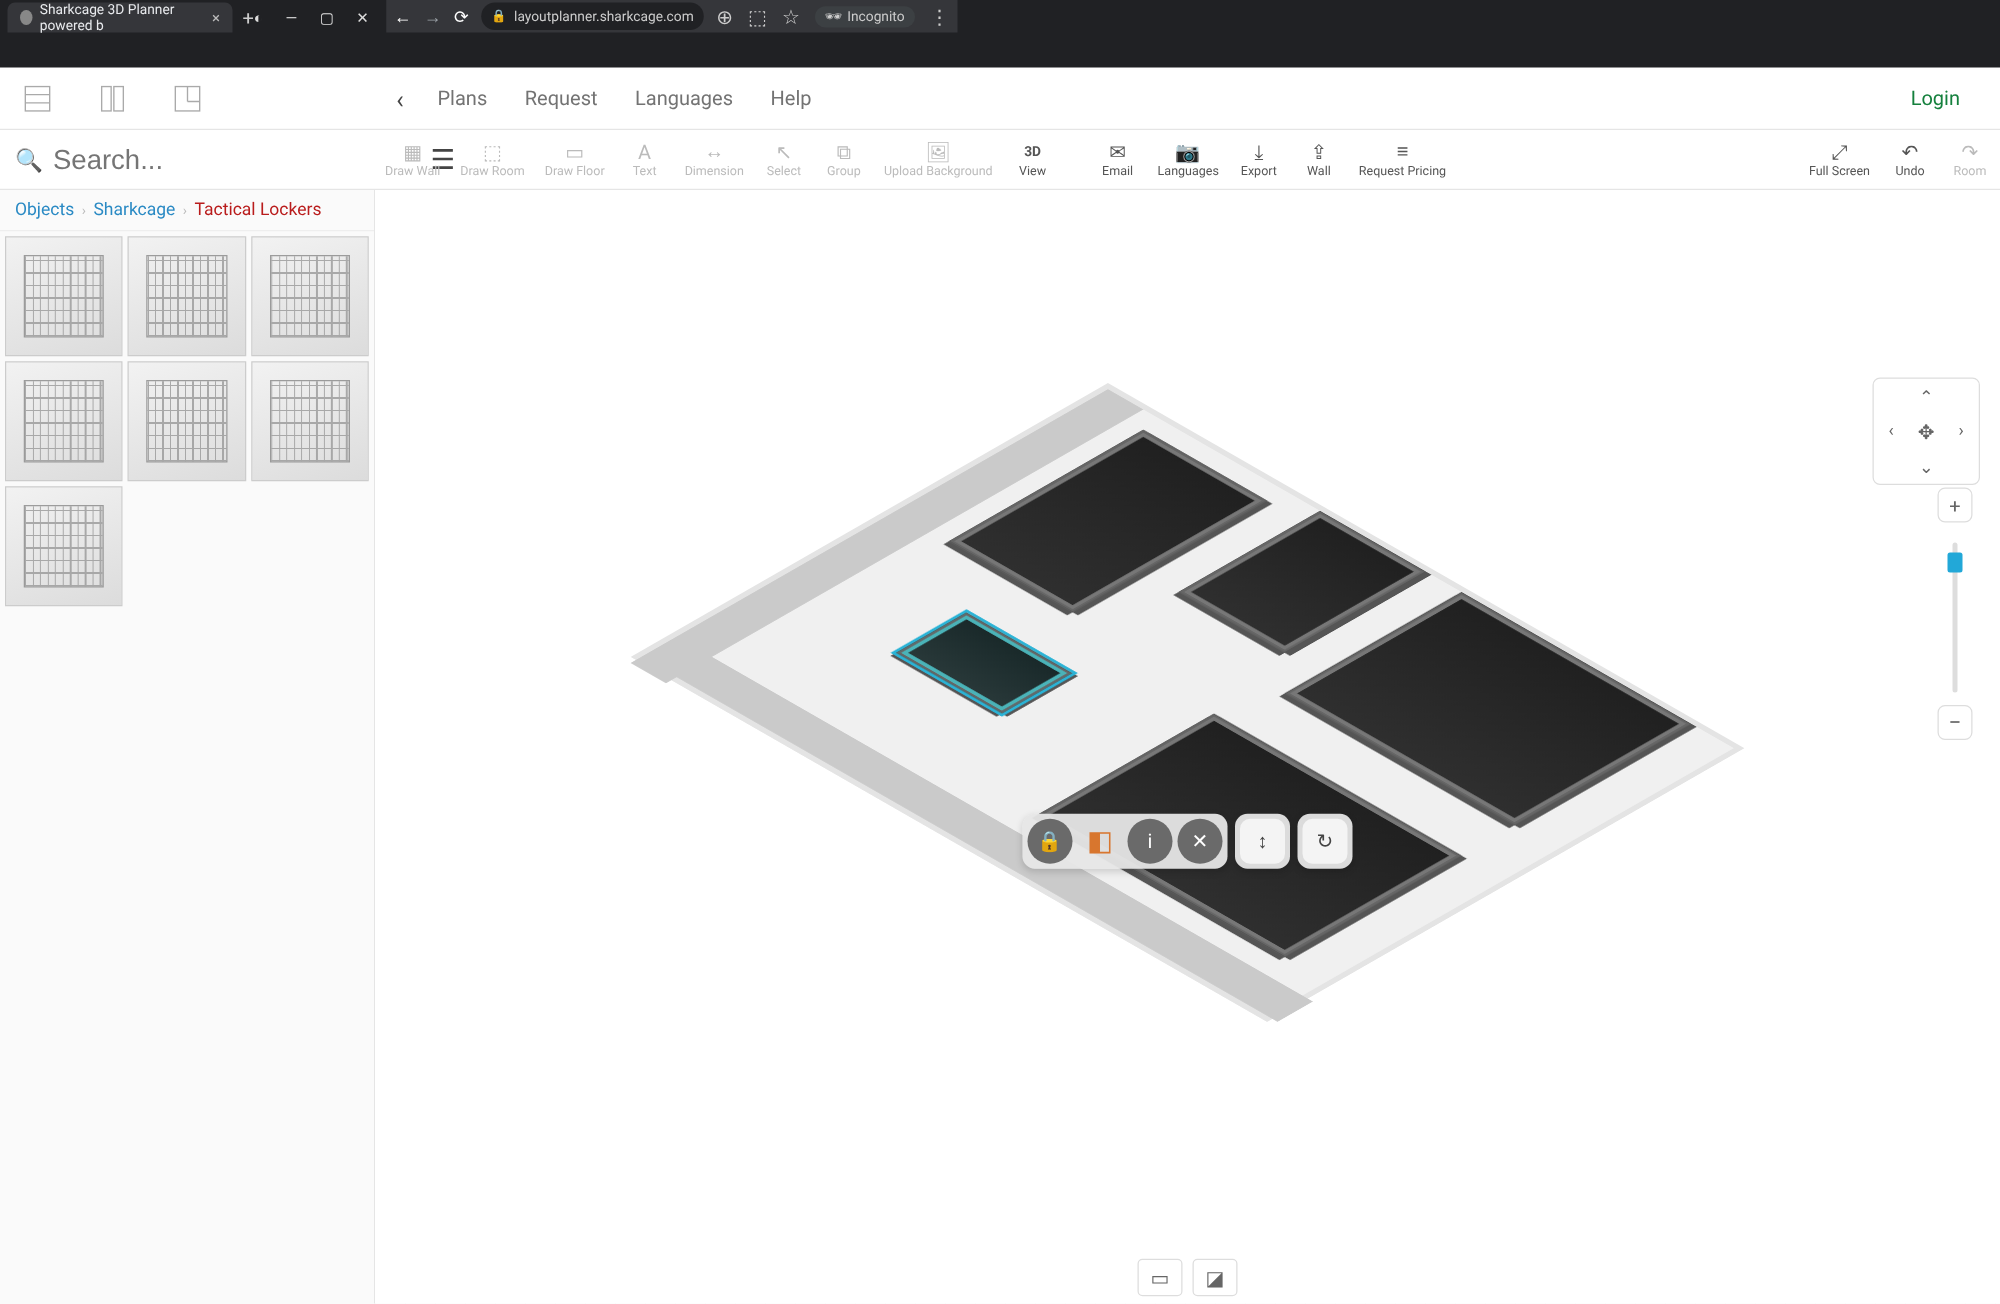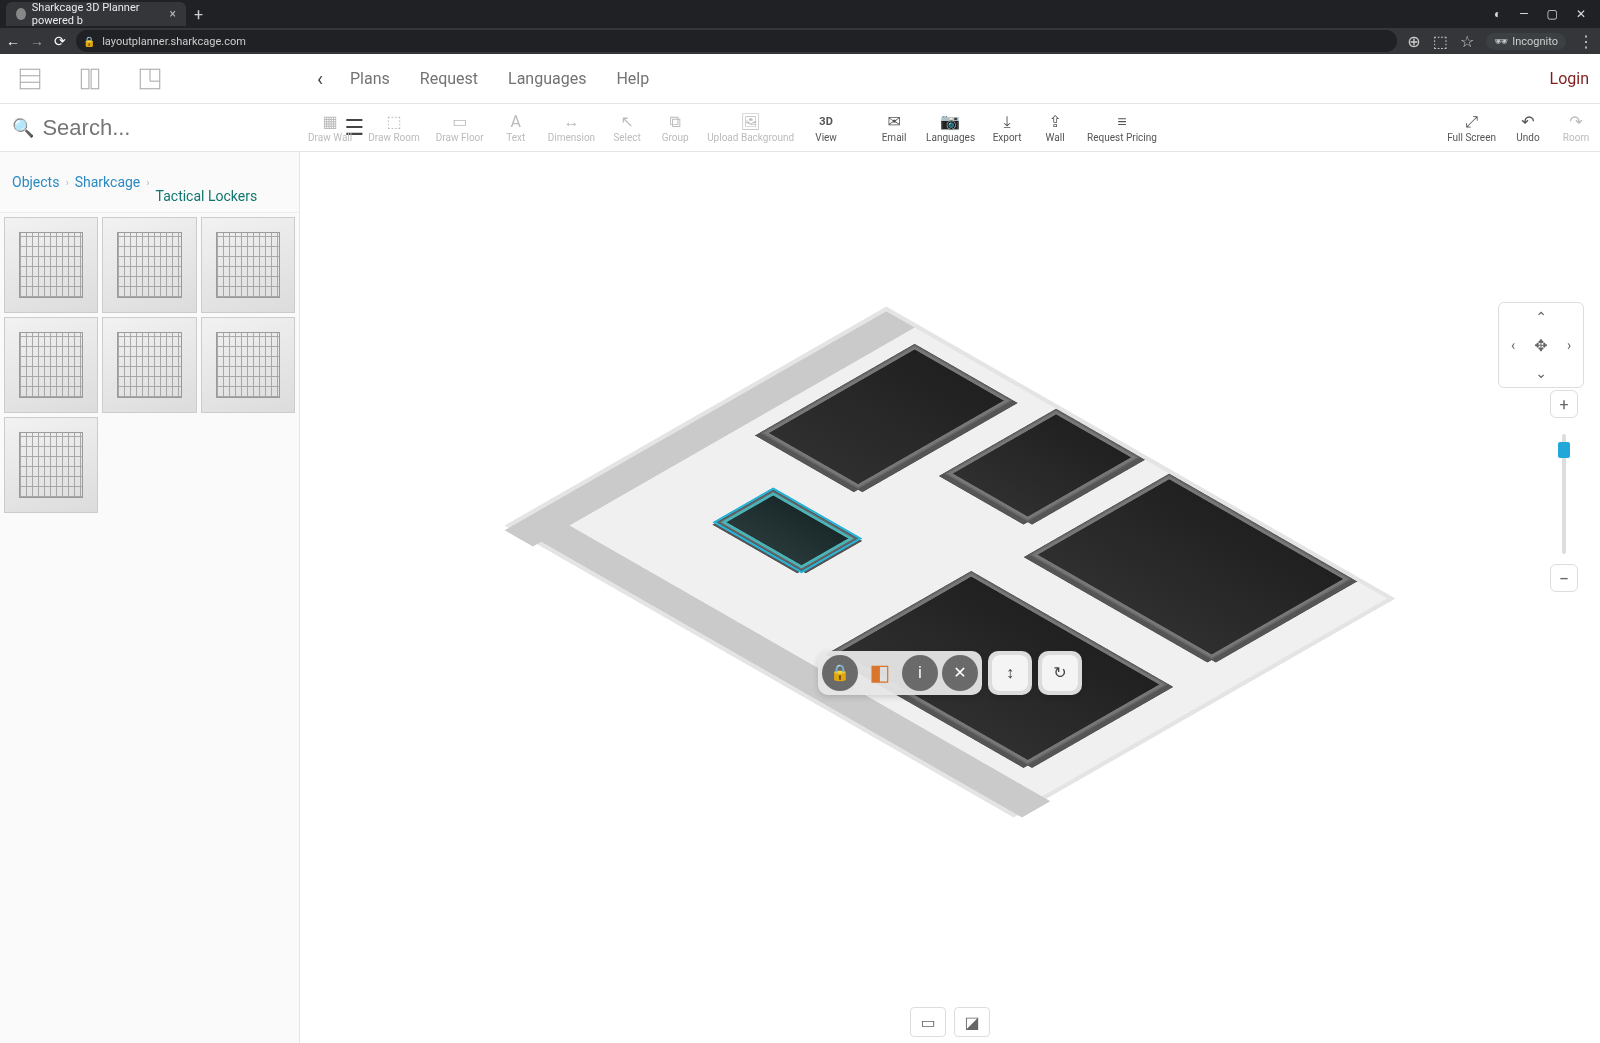--- a/index.html
+++ b/index.html
@@ -1,19 +1,19 @@
 <!DOCTYPE html>
 <html><head>
 <meta charset="utf-8">
 <style>
 * { box-sizing: border-box; margin: 0; padding: 0; }
 body { font-family: -apple-system, BlinkMacSystemFont, "Segoe UI", Roboto, Arial, sans-serif; overflow: hidden; background:#fff; }
 
 
-.browser-chrome { height:54px; background:#202124; color:#ccc; display:flex; flex-direction:column; }
+.browser-chrome { height:54px; background:#202124; color:#ccc; display:flex; }
 .tabrow { height:28px; display:flex; align-items:center; padding:0 6px; }
 .tab { display:flex; align-items:center; gap:6px; background:#35363a; height:24px; border-radius:6px 6px 0 0; padding:0 10px; font-size:11px; color:#e8eaed; max-width:180px; }
 .tab .favicon { width:12px; height:12px; background:#888; border-radius:50%; }
 .tab .close { color:#bbb; font-size:12px; }
 .newtab { margin-left:8px; color:#ccc; font-size:16px; }
 .win-controls { margin-left:auto; display:flex; gap:18px; padding-right:8px; color:#ddd; font-size:12px; }
 .addrrow { height:26px; display:flex; align-items:center; padding:0 6px; gap:10px; background:#35363a; }
 .nav-arrow { color:#9aa0a6; font-size:14px; }
 .nav-arrow.active { color:#fff; }
 .addrbar { flex:1; display:flex; align-items:center; background:#202124; border-radius:12px; height:22px; padding:0 8px; gap:6px; font-size:11px; color:#ccc; }
@@ -21,42 +21,42 @@
 .addr-icons { display:flex; gap:12px; align-items:center; color:#ccc; }
 .incognito { display:flex; align-items:center; gap:4px; font-size:11px; background:#3c4043; padding:2px 8px; border-radius:10px; }
 
 
 .app-header { height:50px; border-bottom:1px solid #e5e5e5; display:flex; align-items:center; }
 .hdr-left { width:300px; display:flex; align-items:center; gap:32px; padding-left:16px; }
 .hdr-icon { width:28px; height:28px; display:flex; align-items:center; justify-content:center; color:#888; }
 .hdr-collapse { width:40px; display:flex; align-items:center; justify-content:center; color:#444; font-size:20px; cursor:pointer; }
 .hdr-menu { display:flex; gap:30px; padding-left:10px; }
 .hdr-menu-item { font-size:16px; color:#737373; cursor:pointer; }
-.hdr-login { margin-left:auto; padding-right:11px; font-size:16px; color:#7f1d1d; cursor:pointer; }
+.hdr-login { margin-left:auto; padding-right:32px; font-size:16px; color:#15803d; cursor:pointer; }
 
 
 .toolbar { height:48px; border-bottom:1px solid #e5e5e5; display:flex; align-items:center; }
 .tb-left { width:300px; display:flex; align-items:center; padding:0 12px; gap:8px; }
 .search-icon { color:#999; font-size:18px; }
 .search-input { border:none; outline:none; font-size:22px; color:#999; flex:1; background:transparent; }
 .hamburger { color:#444; font-size:22px; cursor:pointer; padding:0 6px; }
 .tb-tools { display:flex; align-items:center; }
 .tb-tool { display:flex; flex-direction:column; align-items:center; justify-content:center; padding:0 8px; min-width:48px; cursor:pointer; }
 .tb-tool.disabled { color:#bbb; }
 .tb-tool.enabled { color:#555; }
 .tb-tool .ico { font-size:16px; height:18px; display:flex; align-items:center; }
 .tb-tool .lbl { font-size:10px; margin-top:2px; white-space:nowrap; }
 .tb-tool.view .ico { font-weight:700; font-size:11px; }
 .tb-gap { width:20px; }
 .tb-spacer { flex:1; }
 
 
 .breadcrumb { width:300px; padding:8px 12px; font-size:14px; display:flex; gap:6px; align-items:center; border-bottom:1px solid #eee; }
 .crumb { color:#2a8ac4; cursor:pointer; }
-.crumb.current { color:#0f766e; cursor:default;margin-top:28px; }
+.crumb.current { color:#b91c1c; cursor:default; }
 .crumb-sep { color:#bbb; font-size:11px; }
 
 
 .workspace { display:flex; height:calc(1043px - 54px - 50px - 48px); position:relative; }
 .sidebar { width:300px; background:#fafafa; border-right:1px solid #e5e5e5; overflow:auto; }
 .thumb-grid { display:grid; grid-template-columns:repeat(3, 1fr); gap:4px; padding:4px; }
 .thumb { background:linear-gradient(160deg,#f2f2f2,#dcdcdc); height:96px; border:1px solid #ccc; display:flex; align-items:center; justify-content:center; cursor:pointer; }
 .thumb .mesh { width:70%; height:70%; background:repeating-linear-gradient(90deg,#999 0 1px, transparent 1px 6px), repeating-linear-gradient(0deg,#999 0 1px, transparent 1px 10px); border:1px solid #888; opacity:.8; }
 
 .canvas { flex:1; position:relative; background:

